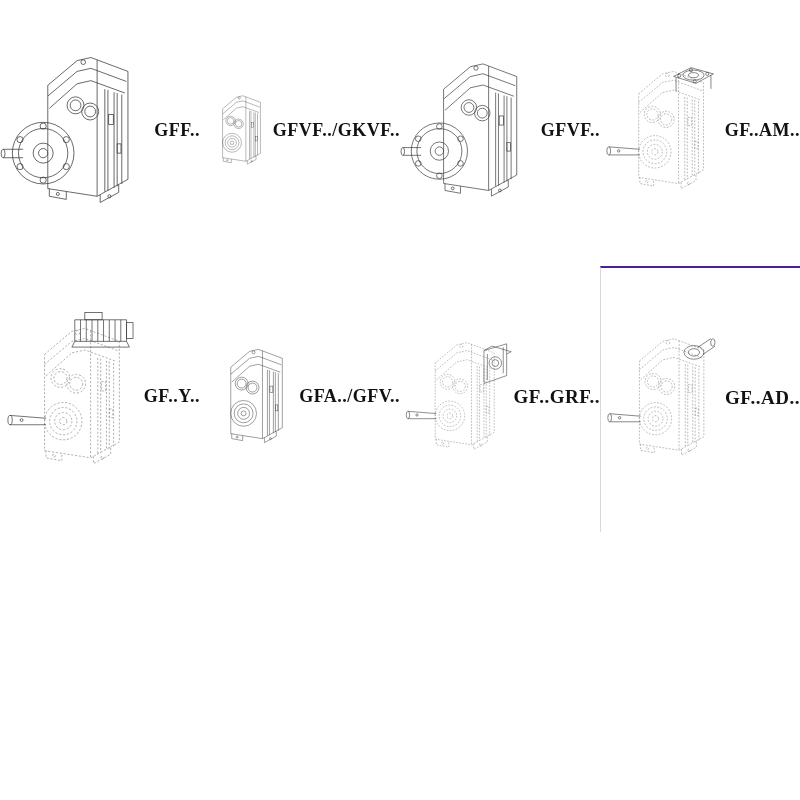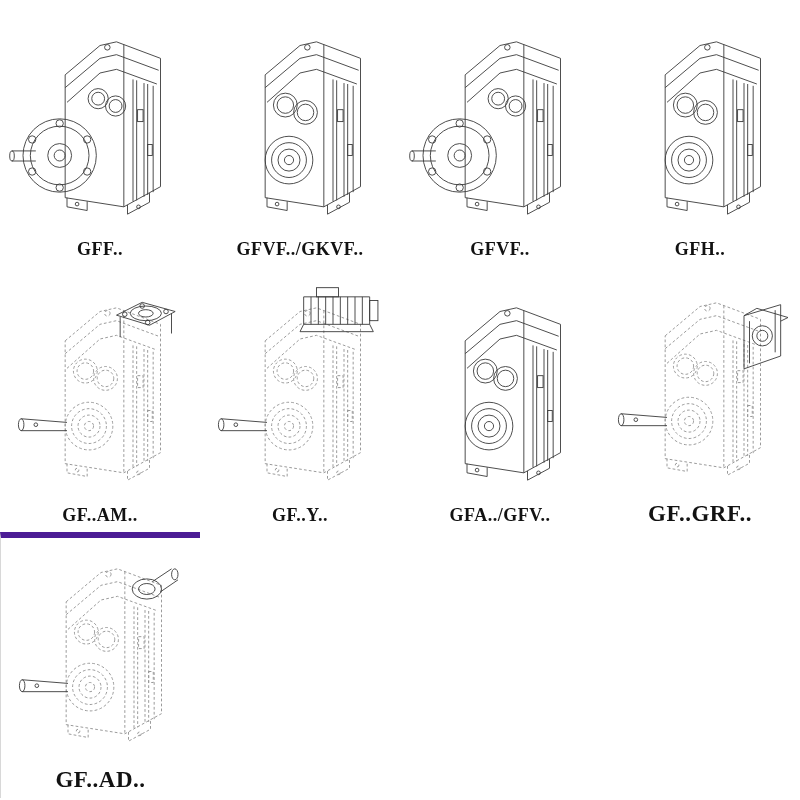--- a/index.html
+++ b/index.html
@@ -4,31 +4,31 @@
 <style>
   html,body{margin:0;padding:0;background:#ffffff;}
   .page{
     width:800px;height:800px;background:#ffffff;overflow:hidden;
     font-family:"Liberation Serif", serif;
     display:grid;
     grid-template-columns:repeat(4,200px);
     grid-template-rows:repeat(3,266px);
   }
   .cell{
-    margin:0;display:flex;flex-direction:column;align-items:center;
+    margin:0;display:flex;align-items:center;
     justify-content:flex-end;box-sizing:border-box;padding-bottom:6px;
   }
-  .cell.bordered{border-top:6px solid #4c1d95;border-left:1px solid #d8d8d8;justify-content:flex-end;}
+  .cell.bordered{border-top:2px solid #4c1d95;border-left:1px solid #d8d8d8;justify-content:flex-end;}
   .drawing{width:196px;height:220px;display:block;color:var(--ink,#3d3d3d);}
   .dash{color:var(--ink-dash,#929292);stroke-dasharray:3 2.4;}
   .lbl{
     font-weight:bold;font-size:18px;color:#121212;letter-spacing:.5px;
     line-height:1.1;margin-top:2px;white-space:nowrap;
   }
-  .cell.lg .lbl{font-size:23px;}
+  .cell.lg .lbl{font-size:19px;}
   .defs-holder{position:absolute;width:0;height:0;overflow:hidden;}
 </style>
 </head>
 <body>
 
 <svg class="defs-holder" aria-hidden="true">
   <defs>
 
     <g id="gb-body" fill="none" stroke="currentColor" stroke-width="1">
       <path d="M62 62 L100 30 L118 26 L166 44 L166 184 L126 206 L62 196 Z"></path>
@@ -137,59 +137,52 @@
 
 
   <figure class="cell">
     <svg class="drawing" viewBox="0 0 200 240">
       <use href="#gb-body"></use>
         <use href="#gb-flange"></use>
     </svg>
     <figcaption class="lbl">GFVF..</figcaption>
   </figure>
 
+
+
+  <figure class="cell">
+    <svg class="drawing" viewBox="0 0 200 240">
+      <g class="dash">
+          <use href="#gb-body"></use>
+          <use href="#gb-bores"></use>
+        </g>
+      <use href="#gb-shaft"></use>
+        <use href="#gb-topflange"></use>
+    </svg>
+    <figcaption class="lbl">GF..AM..</figcaption>
+  </figure>
+
+  <figure class="cell">
+    <svg class="drawing" viewBox="0 0 200 240">
+      <g class="dash">
+          <use href="#gb-body"></use>
+          <use href="#gb-bores"></use>
+        </g>
+      <use href="#gb-shaft"></use>
+        <use href="#gb-motor"></use>
+    </svg>
+    <figcaption class="lbl">GF..Y..</figcaption>
+  </figure>
+
+
   <figure class="cell">
     <svg class="drawing" viewBox="0 0 200 240">
       <use href="#gb-body"></use>
         <use href="#gb-bores"></use>
     </svg>
-    <figcaption class="lbl">GFH..</figcaption>
-  </figure>
-
-
-  <figure class="cell">
-    <svg class="drawing" viewBox="0 0 200 240">
-      <g class="dash">
-          <use href="#gb-body"></use>
-          <use href="#gb-bores"></use>
-        </g>
-      <use href="#gb-shaft"></use>
-        <use href="#gb-topflange"></use>
-    </svg>
-    <figcaption class="lbl">GF..AM..</figcaption>
-  </figure>
-
-  <figure class="cell">
-    <svg class="drawing" viewBox="0 0 200 240">
-      <g class="dash">
-          <use href="#gb-body"></use>
-          <use href="#gb-bores"></use>
-        </g>
-      <use href="#gb-shaft"></use>
-        <use href="#gb-motor"></use>
-    </svg>
-    <figcaption class="lbl">GF..Y..</figcaption>
-  </figure>
-
-
-  <figure class="cell">
-    <svg class="drawing" viewBox="0 0 200 240">
-      <use href="#gb-body"></use>
-        <use href="#gb-bores"></use>
-    </svg>
     <figcaption class="lbl">GFA../GFV..</figcaption>
   </figure>
 
   <figure class="cell lg">
     <svg class="drawing" viewBox="0 0 200 240">
       <g class="dash">
           <use href="#gb-body"></use>
           <use href="#gb-bores"></use>
         </g>
       <use href="#gb-shaft"></use>

